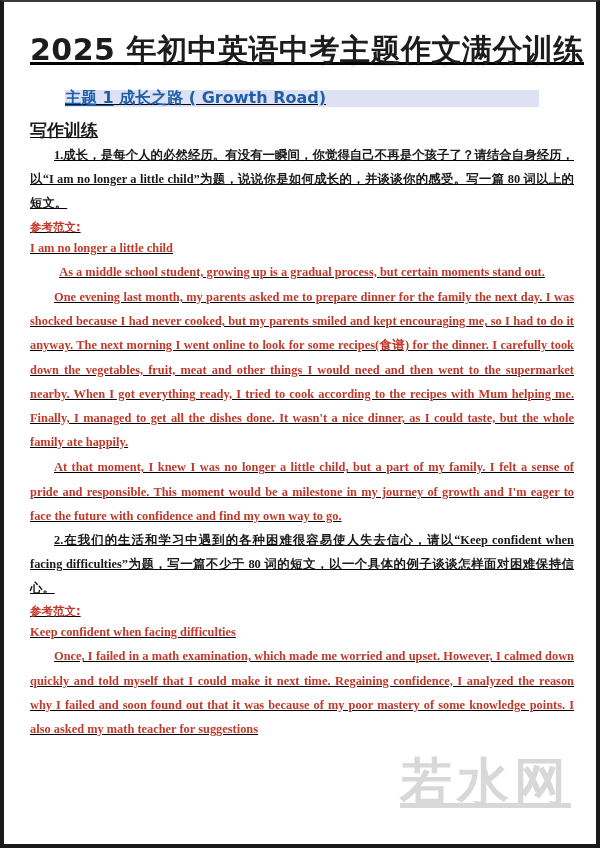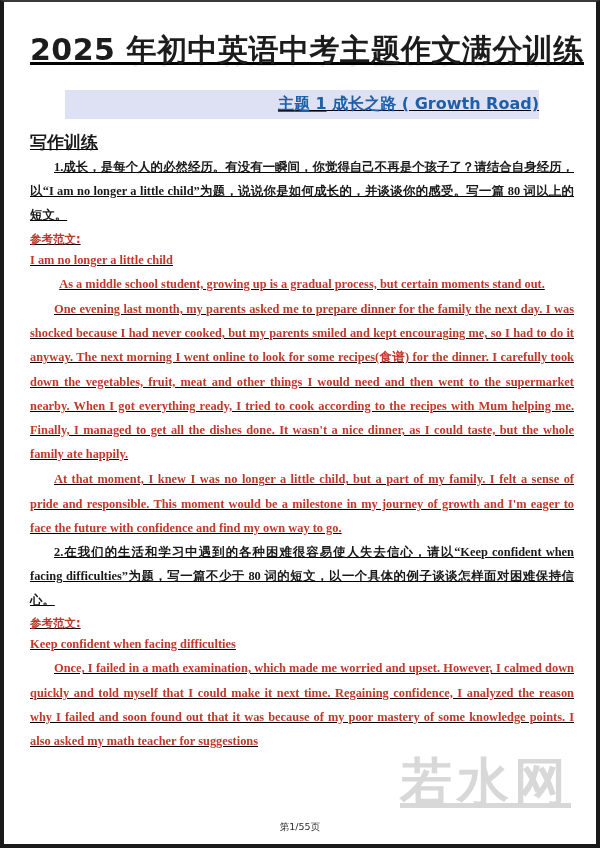--- a/index.html
+++ b/index.html
@@ -63,25 +63,25 @@
     overflow: hidden;
     margin-top: 1px;
     -webkit-mask-image: linear-gradient(to bottom, rgba(0,0,0,0.85), rgba(0,0,0,0));
     mask-image: linear-gradient(to bottom, rgba(0,0,0,0.85), rgba(0,0,0,0));
   }
 
   
   .topic-banner {
     margin: 10px auto 0 auto;
     width: 474px;
-    height: 29px;
+    height: 17px;
     background: #dde1f3;
     display: flex;
     align-items: center;
-    justify-content: flex-end;
+    justify-content: flex-start;
   }
   .topic-banner-text {
     font-family: "DejaVu Sans", "Liberation Sans", sans-serif;
     font-weight: bold;
     font-size: 16px;
     color: #1f5fa8;
     white-space: nowrap;
   }
   .topic-banner-text .underlined {
     text-decoration: underline;
@@ -209,14 +209,13 @@
     <div class="essay-title">Keep confident when facing difficulties</div>
 
 
     <p class="essay-para">Once, I failed in a math examination, which made me worried and upset. However, I calmed down quickly and told myself that I could make it next time. Regaining confidence, I analyzed the reason why I failed and soon found out that it was because of my poor mastery of some knowledge points. I also asked my math teacher for suggestions</p>
 
 
   </div>
 
   <div class="watermark">若水网</div>
 
-  <div class="page-footer">第1/55页</div>
 </div>
 
 </body></html>

